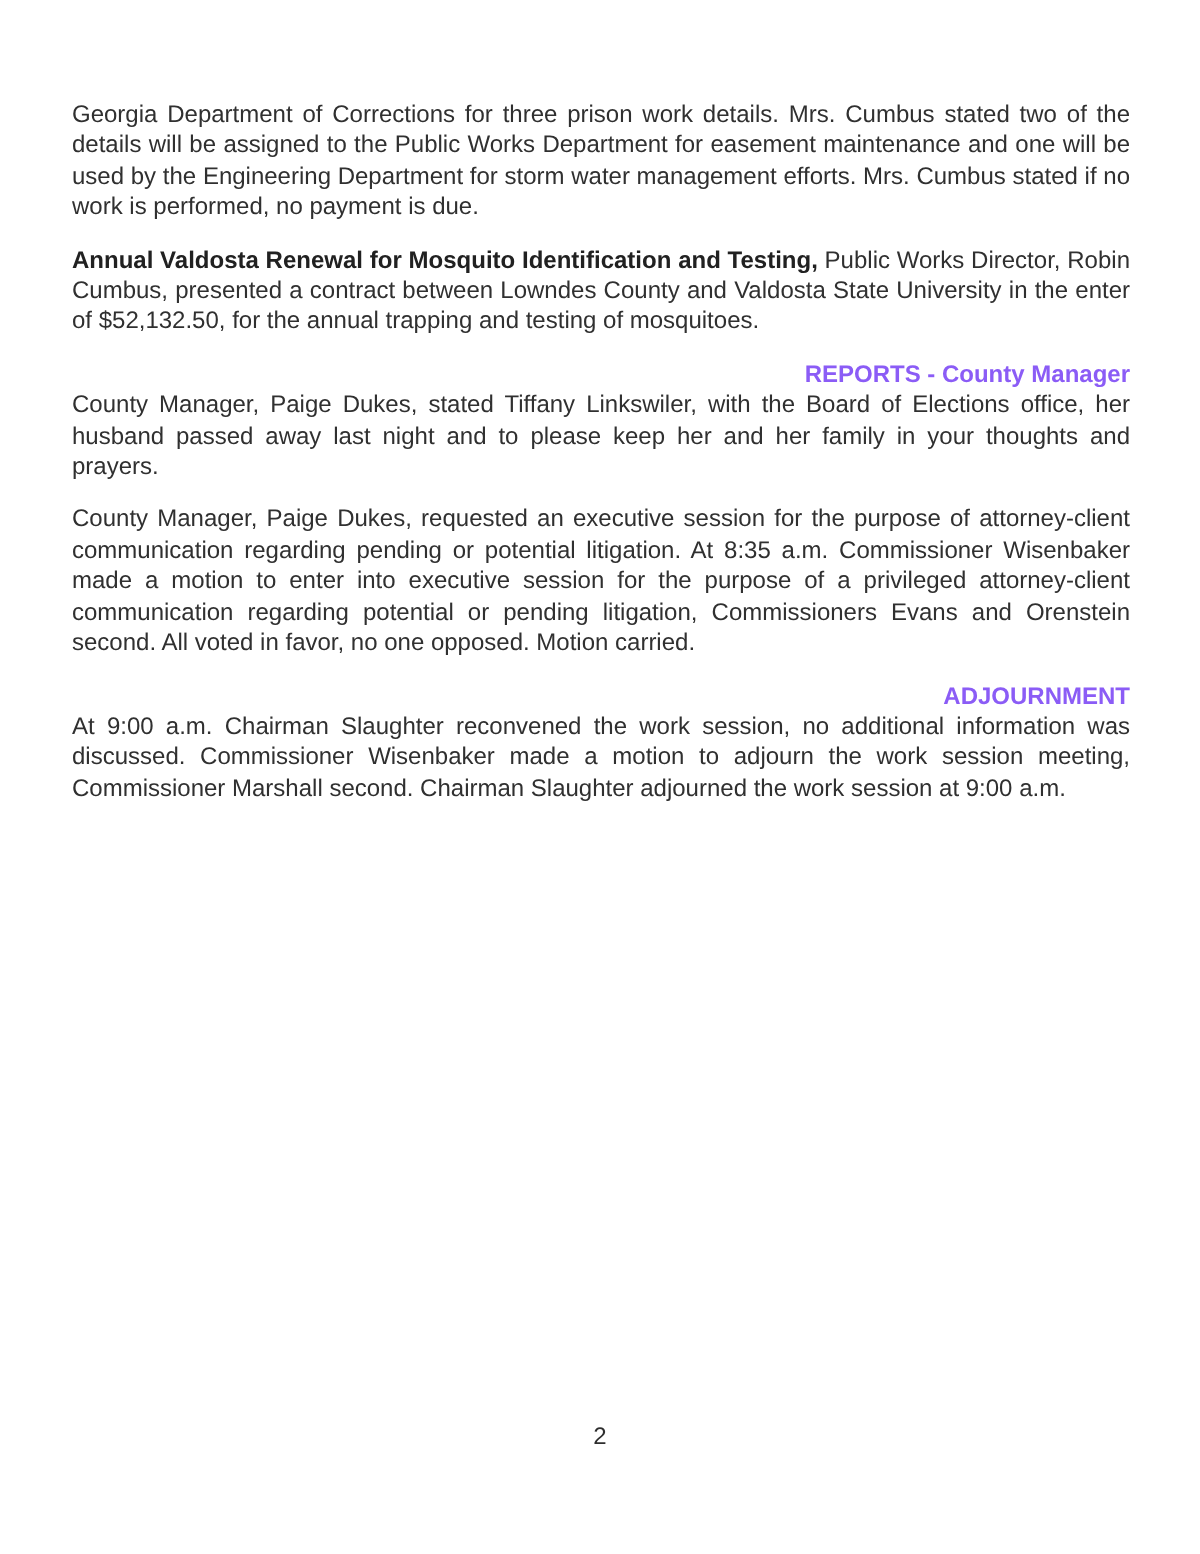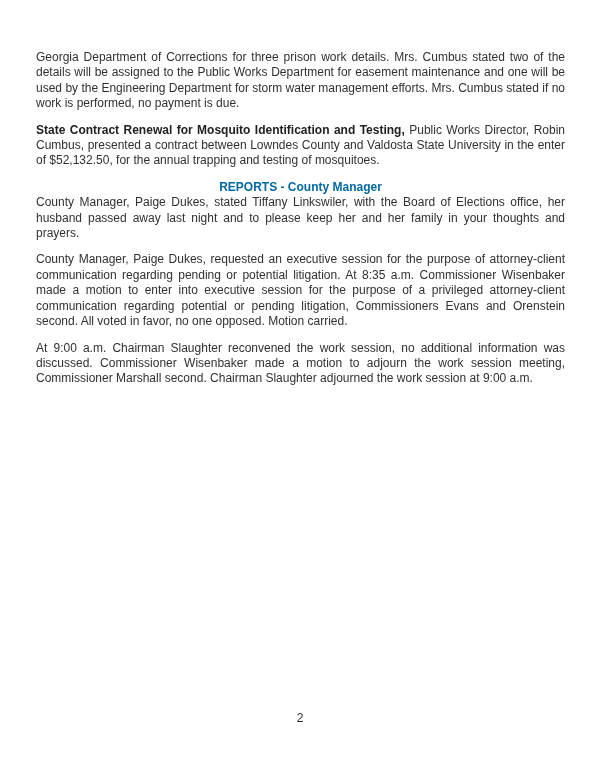--- a/index.html
+++ b/index.html
@@ -23,22 +23,22 @@
   .para {
     margin: 0 0 11px 0;
     text-align: justify;
     color: #303030;
   }
   .section-heading {
     margin: 0;
     font-size: 12px;
     line-height: 15.4px;
     font-weight: bold;
-    color: #0369a1;
-    text-align: center;
+    color: #8b5cf6;
+    text-align: right;
   }
   .bold-lead {
     font-weight: bold;
     color: #212121;
   }
   .page-footer {
     position: absolute;
     top: 711px;
     left: 0;
     width: 600px;
@@ -48,26 +48,27 @@
     color: #2e2e2e;
   }
 </style>
 </head>
 <body>
 
 <div class="page">
 
   <p class="para">Georgia Department of Corrections for three prison work details.  Mrs. Cumbus stated two of the details will be assigned to the Public Works Department for easement maintenance and one will be used by the Engineering Department for storm water management efforts.  Mrs. Cumbus stated if no work is performed, no payment is due.</p>
 
-  <p class="para"><span class="bold-lead">State Contract Renewal for Mosquito Identification and Testing,</span><span> Public Works Director, Robin Cumbus, presented a contract between Lowndes County and Valdosta State University in the enter of $52,132.50, for the annual trapping and testing of mosquitoes.</span></p>
+  <p class="para"><span class="bold-lead">Annual Valdosta Renewal for Mosquito Identification and Testing,</span><span> Public Works Director, Robin Cumbus, presented a contract between Lowndes County and Valdosta State University in the enter of $52,132.50, for the annual trapping and testing of mosquitoes.</span></p>
 
   <h2 class="section-heading">REPORTS - County Manager</h2>
 
   <p class="para">County Manager, Paige Dukes, stated Tiffany Linkswiler, with the Board of Elections office, her husband passed away last night and to please keep her and her family in your thoughts and prayers.</p>
 
   <p class="para">County Manager, Paige Dukes, requested an executive session for the purpose of attorney-client communication regarding pending or potential litigation.  At 8:35 a.m. Commissioner Wisenbaker made a motion to enter into executive session for the purpose of a privileged attorney-client communication regarding potential or pending litigation, Commissioners Evans and Orenstein second.  All voted in favor, no one opposed.  Motion carried.</p>
 
+  <h2 class="section-heading">ADJOURNMENT</h2>
 
   <p class="para">At 9:00 a.m. Chairman Slaughter reconvened the work session, no additional information was discussed.  Commissioner Wisenbaker made a motion to adjourn the work session meeting, Commissioner Marshall second. Chairman Slaughter adjourned the work session at 9:00 a.m.</p>
 
   <div class="page-footer">2</div>
 
 </div>
 
 </body></html>

